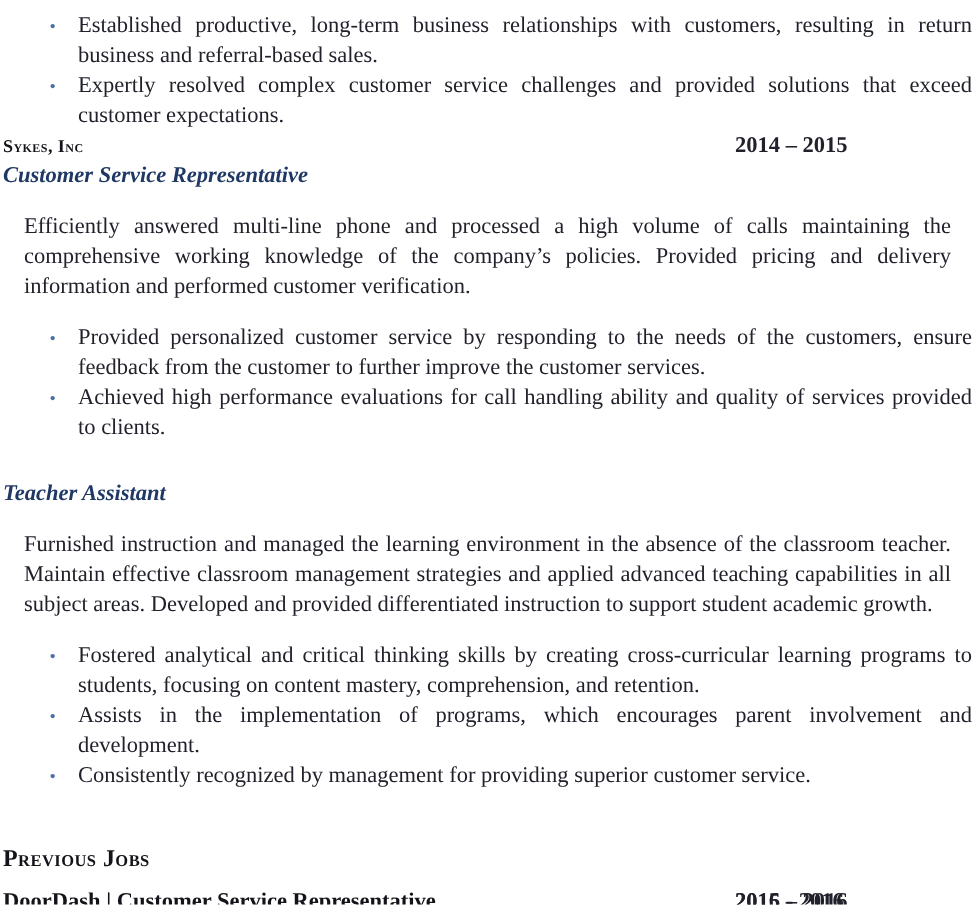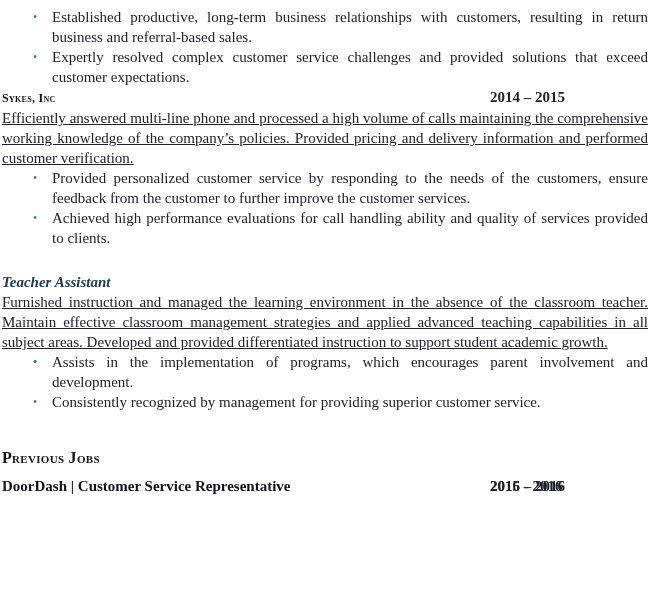--- a/index.html
+++ b/index.html
@@ -63,24 +63,23 @@
     font-size: 15px;
     color: #21212b;
   }
   .job-title {
     font-weight: bold;
     font-style: italic;
     color: #1f3864;
     line-height: 20px;
   }
   .summary {
-    margin: 0;
+    margin: 14px;
     text-align: justify;
     line-height: 20px;
-    text-decoration: underline;
   }
   .job-sykes { margin-bottom: 24px; }
   .job-druid { margin-bottom: 6px; }
 
   
   .prev-heading {
     font-weight: bold;
     font-variant: small-caps;
     letter-spacing: 0.3px;
     font-size: 16px;
@@ -114,39 +113,41 @@
       <span class="marker">•</span>
       <span>Expertly resolved complex customer service challenges and provided solutions that exceed customer expectations.</span>
     </li>
   </ul>
 
   <section class="job-sykes">
     <div class="job-header">
       <span class="company">Sykes, Inc</span>
       <span class="dates">2014 – 2015</span>
     </div>
+    <div class="job-title">Customer Service Representative</div>
     <p class="summary">Efficiently answered multi-line phone and processed a high volume of calls maintaining the comprehensive working knowledge of the company’s policies. Provided pricing and delivery information and performed customer verification.</p>
     <ul class="blist">
       <li>
         <span class="marker">•</span>
         <span>Provided personalized customer service by responding to the needs of the customers, ensure feedback from the customer to further improve the customer services.</span>
       </li>
       <li>
         <span class="marker">•</span>
         <span>Achieved high performance evaluations for call handling ability and quality of services provided to clients.</span>
       </li>
     </ul>
   </section>
 
   <section class="job-druid">
     <div class="job-title">Teacher Assistant</div>
     <p class="summary">Furnished instruction and managed the learning environment in the absence of the classroom teacher. Maintain effective classroom management strategies and applied advanced teaching capabilities in all subject areas. Developed and provided differentiated instruction to support student academic growth.</p>
     <ul class="blist">
       <li>
         <span class="marker">•</span>
+        <span>Fostered analytical and critical thinking skills by creating cross-curricular learning programs to students, focusing on content mastery, comprehension, and retention.</span>
       </li>
       <li>
         <span class="marker">•</span>
         <span>Assists in the implementation of programs, which encourages parent involvement and development.</span>
       </li>
       <li>
         <span class="marker">•</span>
         <span>Consistently recognized by management for providing superior customer service.</span>
       </li>
     </ul>

